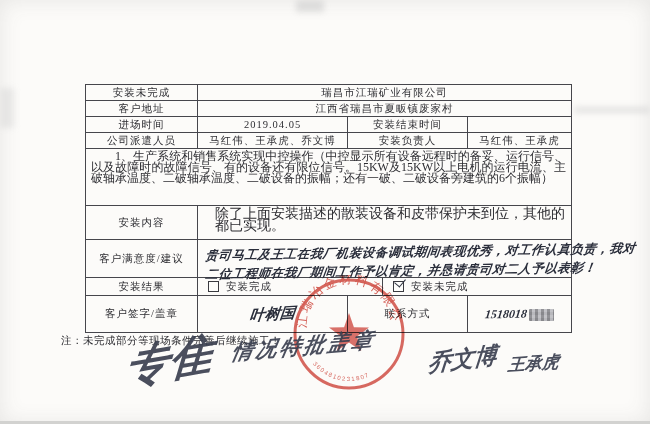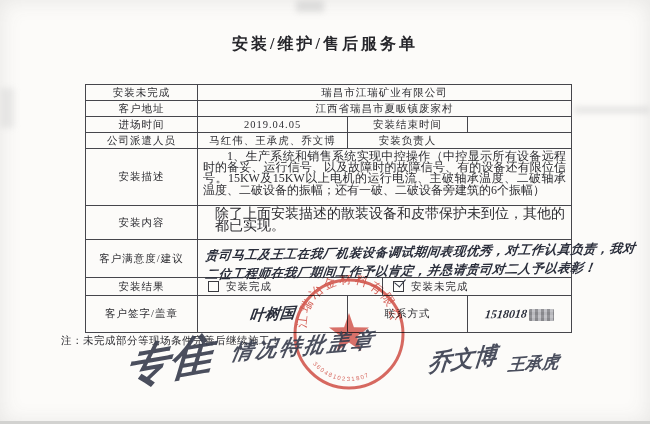--- a/index.html
+++ b/index.html
@@ -70,21 +70,20 @@
   .sm1{left:296px;top:0;width:28px;height:12px;}
   .sm2{left:574px;top:107px;width:76px;height:6px;opacity:.5;}
   .sm3{left:0px;top:88px;width:14px;height:40px;opacity:.35;}
   .edge-bottom{position:absolute;left:0;bottom:0;width:100%;height:3px;background:#d2d2d0;}
 </style>
 </head>
 <body>
 
 <div class="paper">
 
-  <div class="title">安装/维护/售后服务单</div>
 
   <div class="form">
 
     <div class="row h15">
       <div class="cell label">安装未完成</div>
       <div class="cell grow center">瑞昌市江瑞矿业有限公司</div>
     </div>
 
     <div class="row h15">
       <div class="cell label">客户地址</div>
@@ -95,24 +94,24 @@
       <div class="cell label">进场时间</div>
       <div class="cell c150 center">2019.04.05</div>
       <div class="cell c120 center">安装结束时间</div>
       <div class="cell grow center"></div>
     </div>
 
     <div class="row h15">
       <div class="cell label">公司派遣人员</div>
       <div class="cell c150 center">马红伟、王承虎、乔文博</div>
       <div class="cell c120 center">安装负责人</div>
+      <div class="cell grow center">马红伟、王承虎</div>
     </div>
 
     <div class="row hdesc">
-      <div class="cell label">安装描述</div>
       <div class="cell grow desc">
         <p>1、生产系统和销售系统实现中控操作（中控显示所有设备远程时的备妥、运行信号、以及故障时的故障信号、有的设备还有限位信号。15KW及15KW以上电机的运行电流、主破轴承温度、二破轴承温度、二破设备的振幅；还有一破、二破设备旁建筑的6个振幅）</p>
       </div>
     </div>
 
     <div class="row hcontent">
       <div class="cell label">安装内容</div>
       <div class="cell grow content-cell">除了上面安装描述的散装设备和皮带保护未到位，其他的都已实现。</div>
     </div>
 

